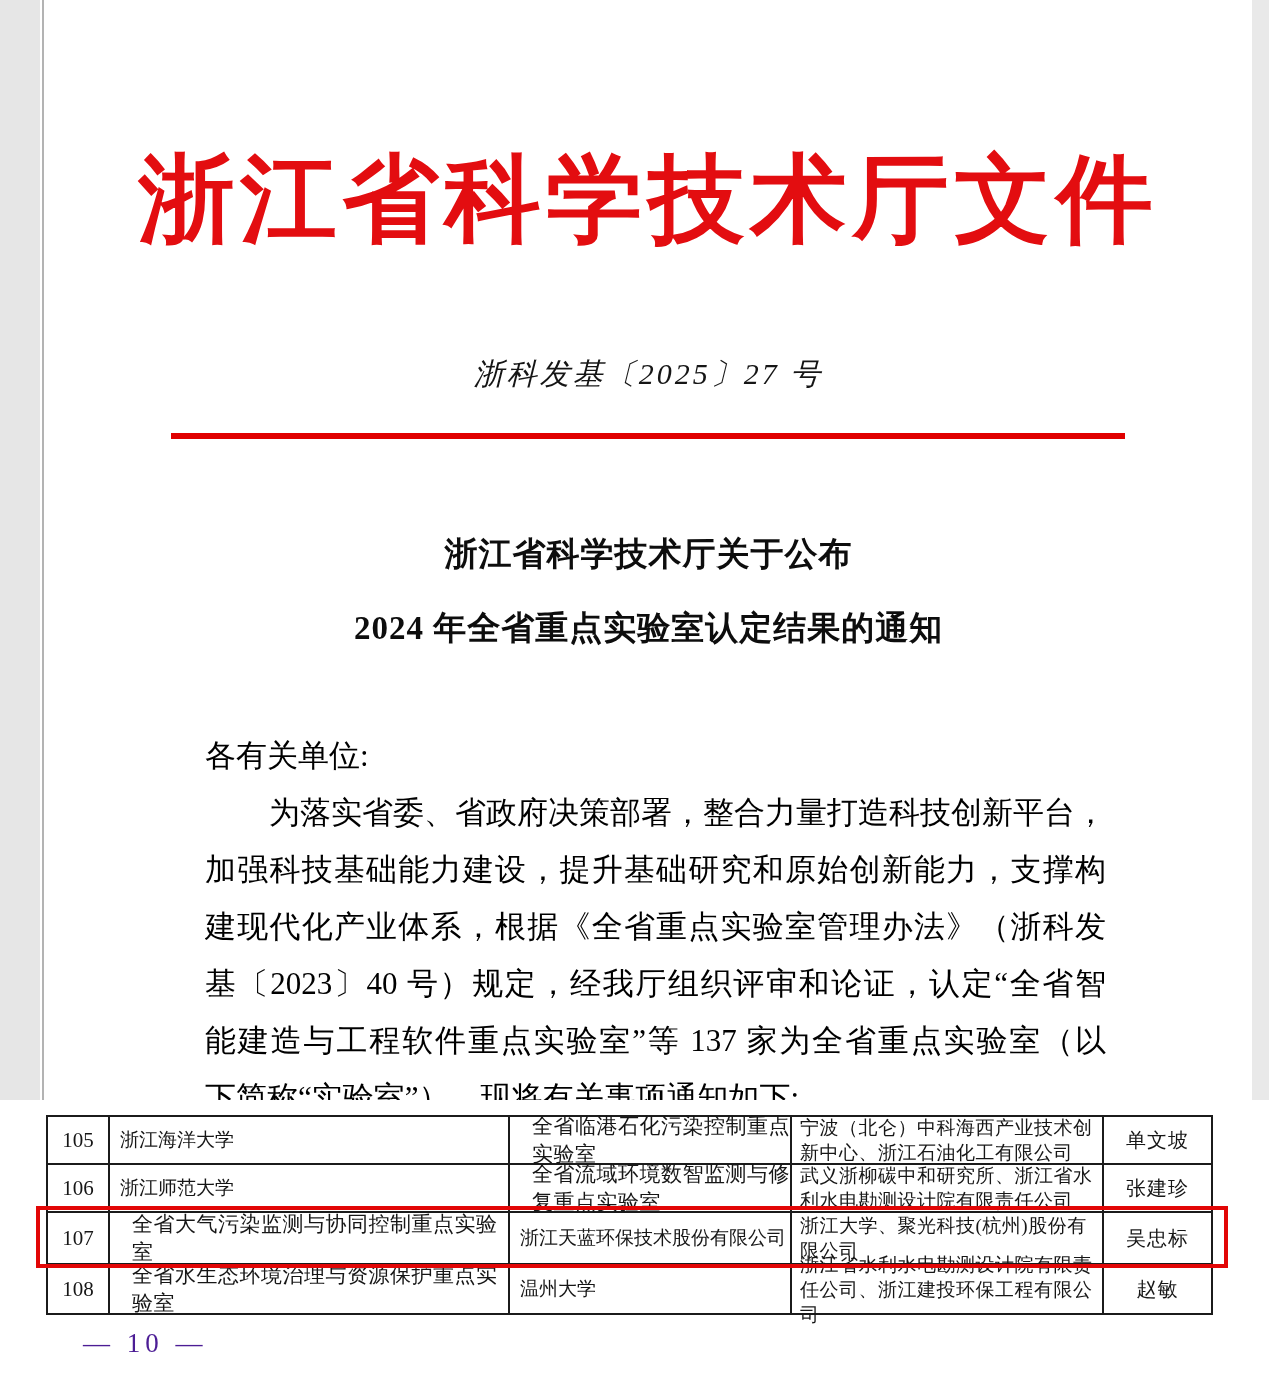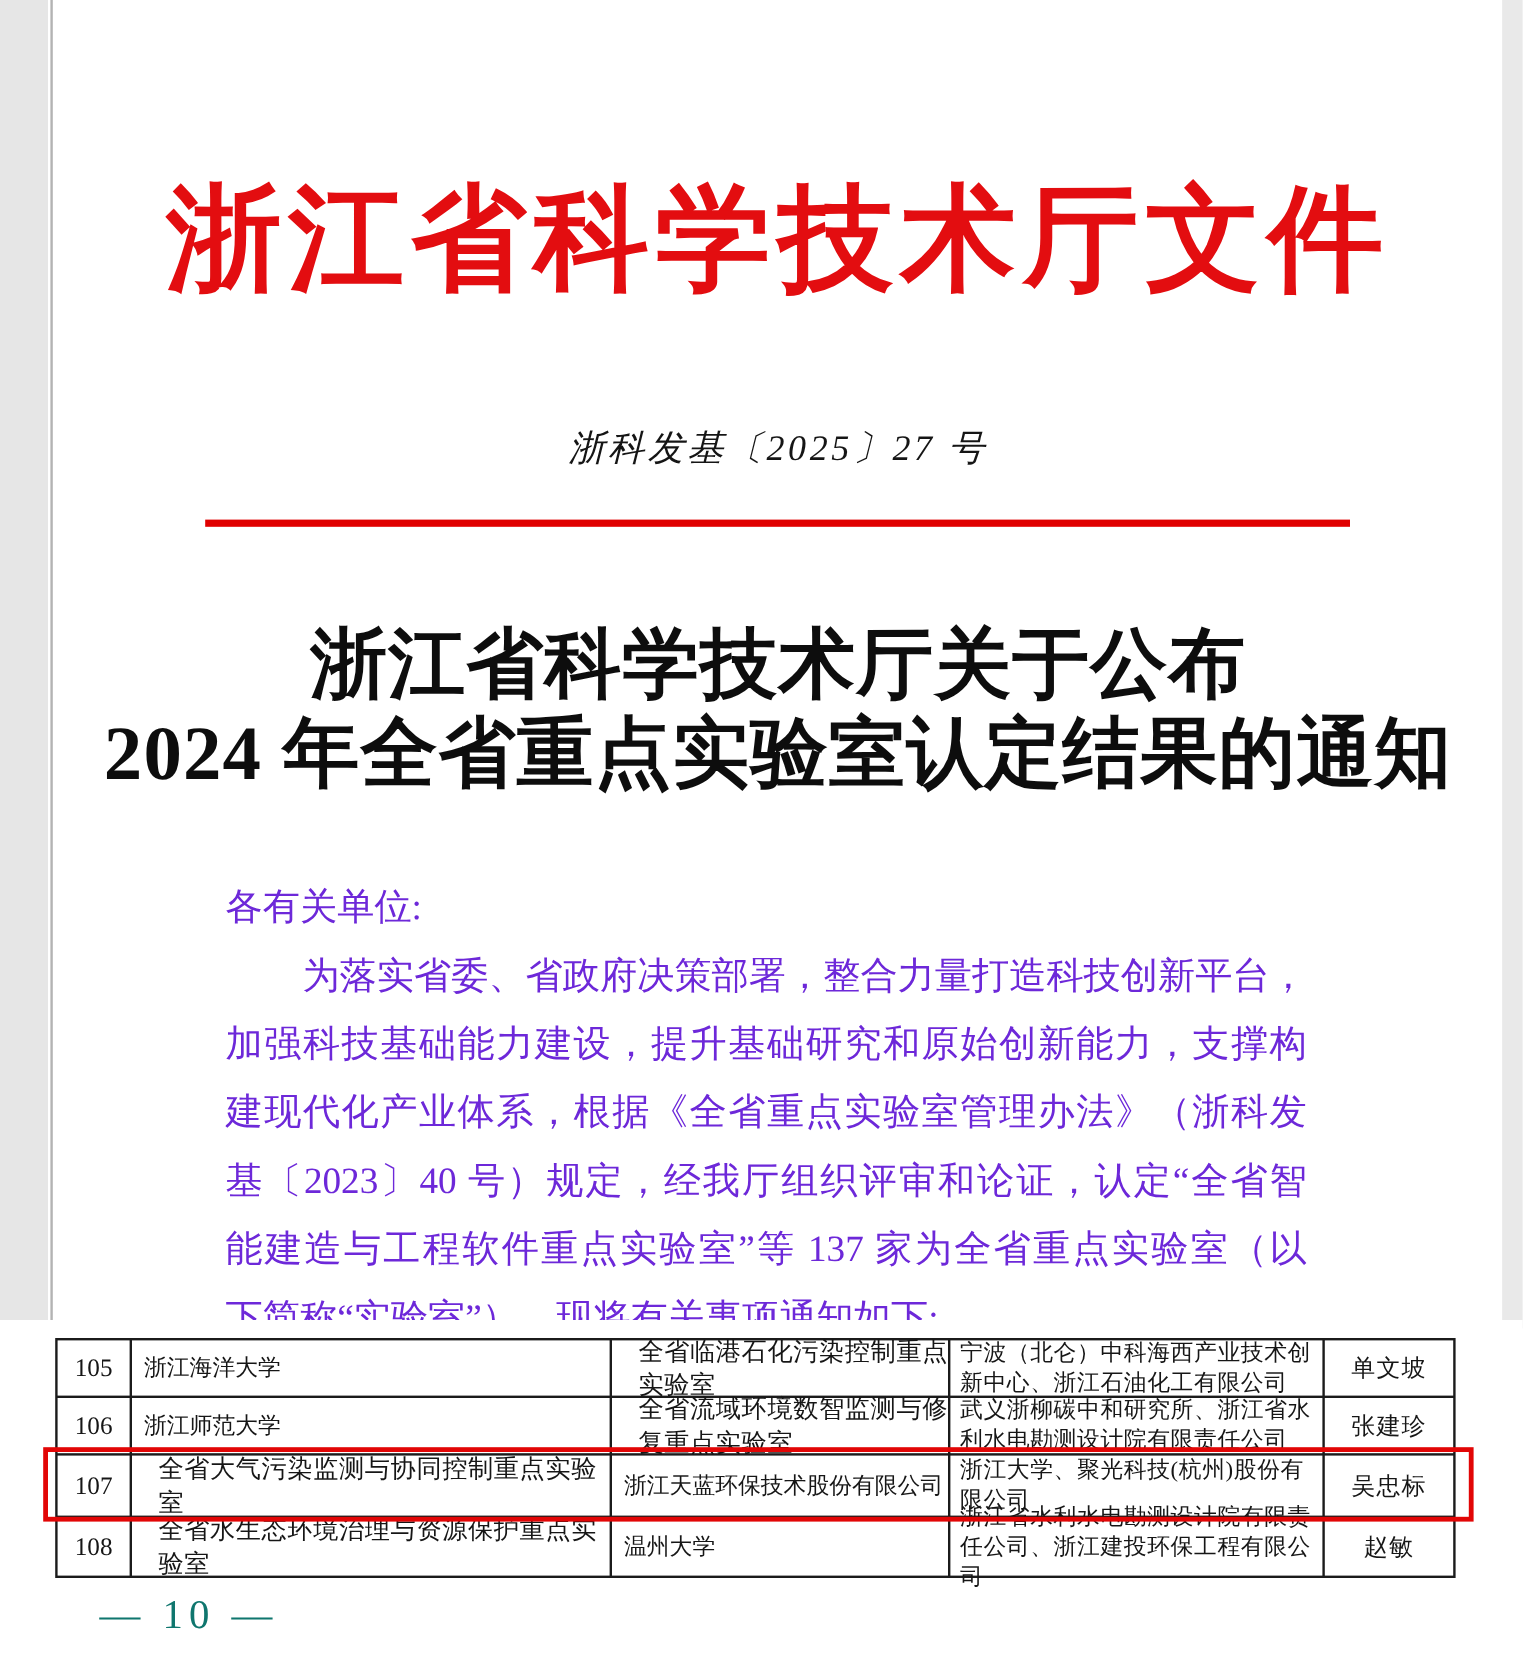--- a/index.html
+++ b/index.html
@@ -24,26 +24,26 @@
     color:var(--accent,#e30d10);letter-spacing:6px;white-space:nowrap;
   }
   .doc-number{
     left:45px;top:354px;width:1207px;text-align:center;
     font-size:30px;line-height:40px;letter-spacing:3px;color:#151515;font-style:italic;
   }
   .red-divider{left:171px;top:433px;width:954px;height:6px;background:var(--divider,#e00000);}
 
   
   .notice-line{left:45px;width:1207px;text-align:center;font-weight:bold;color:#0d0d0d;
-    font-size:64px;line-height:60px;letter-spacing:1px;white-space:nowrap;}
+    font-size:33px;line-height:60px;letter-spacing:1px;white-space:nowrap;}
   .notice-1{top:524px;}
   .notice-2{top:598px;}
 
   
-  .body-block{left:188px;top:727px;width:901px;font-size:31px;color:#6d28d9;}
+  .body-block{left:205px;top:727px;width:901px;font-size:31px;color:#000000;}
   .bline{height:57px;line-height:57px;white-space:nowrap;}
   .jline{white-space:normal;text-align:justify;text-align-last:justify;height:57px;line-height:57px;overflow:hidden;}
   .indent{text-indent:64px;}
   .lastline{text-align:justify;text-align-last:left;}
 
   
   .table-section{left:0;top:1100px;width:1269px;height:286px;background:#ffffff;font-family:Liberation Serif, serif;}
   .tbl{
     position:absolute;left:46px;top:15px;width:1167px;height:200px;
     display:grid;box-sizing:border-box;
@@ -55,21 +55,21 @@
   .c-no{justify-content:center;font-size:21px;}
   .c-lab{padding-left:22px;font-size:21px;letter-spacing:0.5px;}
   .c-inst{padding-left:10px;font-size:19px;}
   .c-part{padding:1px 8px;font-size:19px;line-height:25px;letter-spacing:0.5px;}
   .c-dir{justify-content:center;font-size:20px;letter-spacing:1px;}
 
   .highlight-box{
     position:absolute;left:36px;top:106px;width:1192px;height:62px;
     box-sizing:border-box;border:4px solid var(--highlight,#e20606);background:transparent;
   }
-  .page-number{position:absolute;left:83px;top:228px;font-size:34px;letter-spacing:5px;color:#0f766e;white-space:nowrap;}
+  .page-number{position:absolute;left:83px;top:228px;font-size:27px;letter-spacing:5px;color:#4c1d95;white-space:nowrap;}
 </style>
 </head>
 <body>
 
 <div class="abs left-strip"></div>
 <div class="abs left-edge"></div>
 <div class="abs right-strip"></div>
 <div class="abs right-edge"></div>
 <div class="abs doc-page"></div>
 

